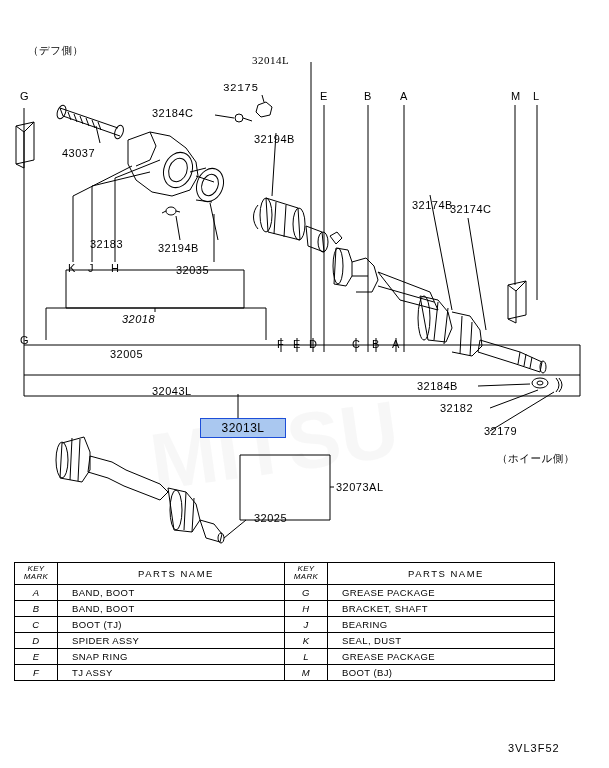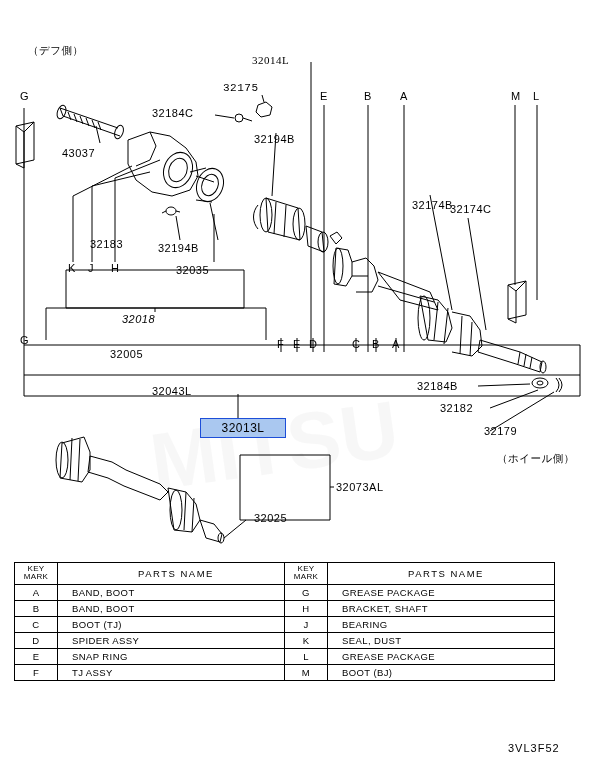--- a/index.html
+++ b/index.html
@@ -5,21 +5,21 @@
   html,body{margin:0;padding:0;background:#ffffff;}
   body{width:609px;height:768px;position:relative;font-family:"Liberation Sans",sans-serif;color:#000;}
   #sheet{position:absolute;left:0;top:0;width:609px;height:768px;overflow:hidden;}
   .lbl{position:absolute;font-size:11px;letter-spacing:0.5px;white-space:nowrap;}
   .lbl.jp{font-size:10.5px;}
   .highlight{position:absolute;background:#aac8f0;border:1px solid #1d4ed8;color:#000;font-size:12px;
     letter-spacing:0.5px;text-align:center;padding:2px 6px;}
   svg{position:absolute;left:0;top:0;}
   table.keytbl{position:absolute;border-collapse:collapse;font-size:9.5px;letter-spacing:0.4px;}
   table.keytbl td,table.keytbl th{border:1px solid #000;padding:2px 4px;font-weight:normal;}
-  .kcell{width:34px;text-align:center;}
+  .kcell{width:34px;text-align:center;font-style:italic;}
   .pcell{width:208px;padding-left:14px !important;}
   .khead{text-align:center;font-size:8px;line-height:1.05;}
   .phead{text-align:center;letter-spacing:1.5px;}
   .note{position:absolute;font-size:10.5px;}
   .code{position:absolute;font-size:11px;letter-spacing:1px;}
   .wm{position:absolute;opacity:0.06;font-size:80px;font-weight:bold;color:#888;
       transform:rotate(-8deg);pointer-events:none;}
 </style>
 </head>
 <body>

